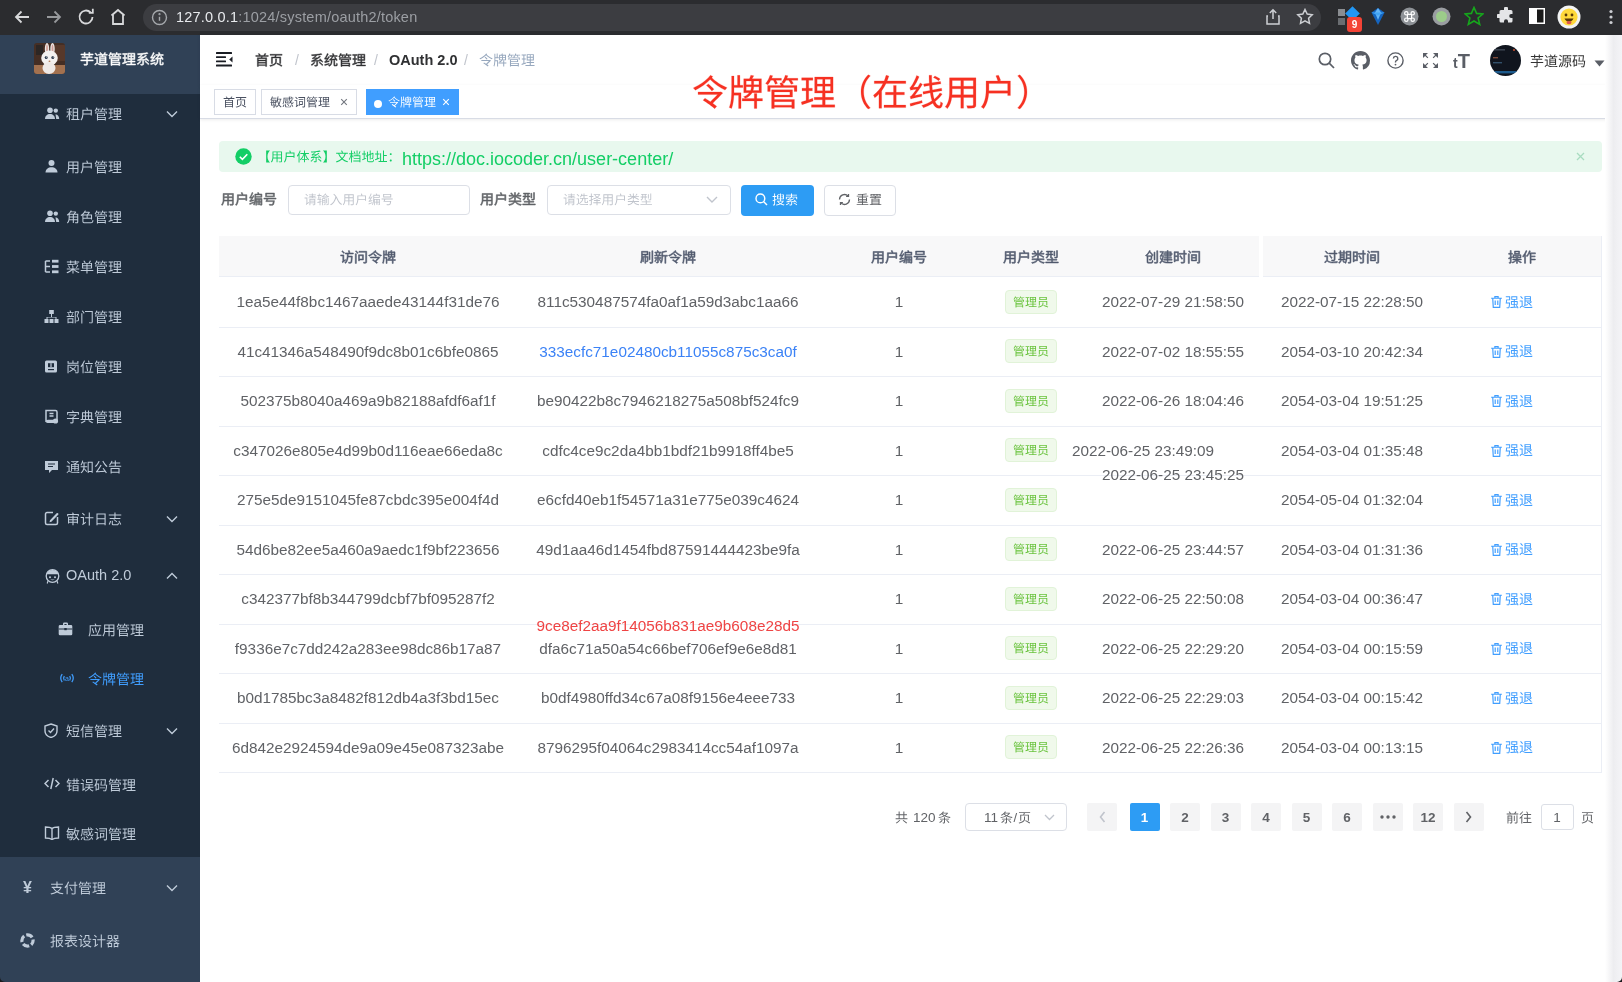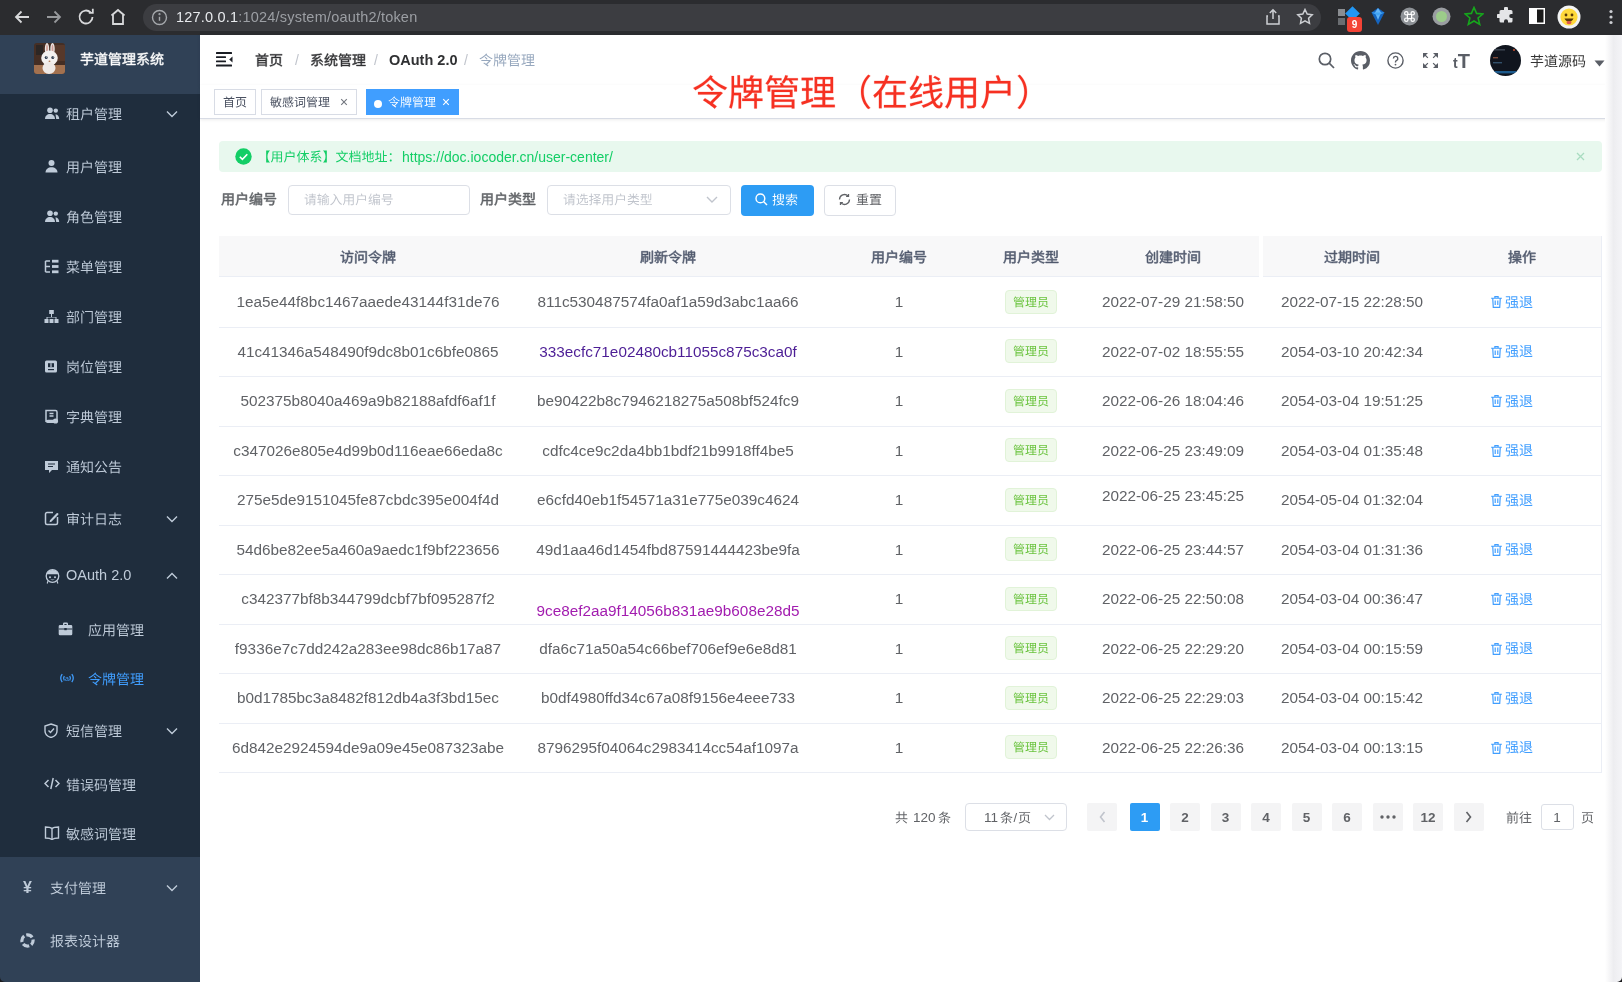--- a/index.html
+++ b/index.html
@@ -436,21 +436,21 @@
       <use href="#g6237" x="1500"></use>
       <use href="#g4f53" x="2500"></use>
       <use href="#g7cfb" x="3500"></use>
       <use href="#g3011" x="4500"></use>
       <use href="#g6587" x="5500"></use>
       <use href="#g6863" x="6500"></use>
       <use href="#g5730" x="7500"></use>
       <use href="#g5740" x="8500"></use>
       <use href="#gff1a" x="9500"></use>
     </svg></div>
-<div class="txt" style="left:402px;top:149px;font-size:14px;color:#13ce66">https://doc.iocoder.cn/user-center/</div>
+<div class="txt" style="left:402px;top:149px;font-size:18px;color:#13ce66">https://doc.iocoder.cn/user-center/</div>
 <svg class="abs" style="left:1575px;top:151px" width="11" height="11" viewBox="0 0 11 11" stroke="#a8dcc0" stroke-width="1.3">
     <path d="M2 2l7 7M9 2l-7 7"></path>
   </svg>
 <div class="abs" style="left:221px;top:192px;height:14px;line-height:0"><svg width="56" height="14" viewBox="0 -877 4000 1000" fill="#606266" stroke="#606266" stroke-width="40">
       <use href="#g7528" x="0"></use>
       <use href="#g6237" x="1000"></use>
       <use href="#g7f16" x="2000"></use>
       <use href="#g53f7" x="3000"></use>
     </svg></div>
 <div class="abs" style="left:288px;top:184.5px;width:182px;height:30px;background:#fff;border:1px solid #dcdfe6;border-radius:4px"></div>
@@ -557,21 +557,21 @@
 <div class="txt" style="left:1352.0px;top:293.25px;transform:translateX(-50%);font-size:15.3px;color:#606266">2022-07-15 22:28:50</div>
 <svg class="abs" style="left:1490.0px;top:295.25px" width="13" height="14" viewBox="0 0 12 13" fill="none" stroke="#409eff" stroke-width="1.1">
     <path d="M1 3h10M4.5 3V1.5h3V3M2.5 3l.5 8.5h6L9.5 3M4.8 5.2v4.2M7.2 5.2v4.2"></path>
   </svg>
 <div class="abs" style="left:1505.0px;top:294.75px;height:14px;line-height:0"><svg width="28" height="14" viewBox="0 -877 2000 1000" fill="#409eff">
       <use href="#g5f3a" x="0"></use>
       <use href="#g9000" x="1000"></use>
     </svg></div>
 <div class="abs" style="left:219px;top:376px;width:1383px;height:1px;background:#ebeef5"></div>
 <div class="txt" style="left:368.0px;top:342.75px;transform:translateX(-50%);font-size:15.3px;color:#606266">41c41346a548490f9dc8b01c6bfe0865</div>
-<div class="txt" style="left:668.0px;top:342.75px;transform:translateX(-50%);font-size:15.3px;color:#4c1d95">333ecfc71e02480cb11055c875c3ca0f</div>
+<div class="txt" style="left:668.0px;top:342.75px;transform:translateX(-50%);font-size:15.3px;color:#3b82f6">333ecfc71e02480cb11055c875c3ca0f</div>
 <div class="txt" style="left:899.0px;top:342.75px;transform:translateX(-50%);font-size:15.3px;color:#606266">1</div>
 <div class="abs" style="left:1005.0px;top:339.25px;width:52px;height:24px;background:#f0f9eb;border:1px solid #e1f3d8;border-radius:4px"></div>
 <div class="abs" style="left:1013.0px;top:345.25px;height:12px;line-height:0"><svg width="36" height="12" viewBox="0 -877 3000 1000" fill="#67c23a">
       <use href="#g7ba1" x="0"></use>
       <use href="#g7406" x="1000"></use>
       <use href="#g5458" x="2000"></use>
     </svg></div>
 <div class="txt" style="left:1173.0px;top:342.75px;transform:translateX(-50%);font-size:15.3px;color:#606266">2022-07-02 18:55:55</div>
 <div class="txt" style="left:1352.0px;top:342.75px;transform:translateX(-50%);font-size:15.3px;color:#606266">2054-03-10 20:42:34</div>
 <svg class="abs" style="left:1490.0px;top:344.75px" width="13" height="14" viewBox="0 0 12 13" fill="none" stroke="#409eff" stroke-width="1.1">
@@ -603,40 +603,40 @@
 <div class="abs" style="left:219px;top:475px;width:1383px;height:1px;background:#ebeef5"></div>
 <div class="txt" style="left:368.0px;top:441.75px;transform:translateX(-50%);font-size:15.3px;color:#606266">c347026e805e4d99b0d116eae66eda8c</div>
 <div class="txt" style="left:668.0px;top:441.75px;transform:translateX(-50%);font-size:15.3px;color:#606266">cdfc4ce9c2da4bb1bdf21b9918ff4be5</div>
 <div class="txt" style="left:899.0px;top:441.75px;transform:translateX(-50%);font-size:15.3px;color:#606266">1</div>
 <div class="abs" style="left:1005.0px;top:438.25px;width:52px;height:24px;background:#f0f9eb;border:1px solid #e1f3d8;border-radius:4px"></div>
 <div class="abs" style="left:1013.0px;top:444.25px;height:12px;line-height:0"><svg width="36" height="12" viewBox="0 -877 3000 1000" fill="#67c23a">
       <use href="#g7ba1" x="0"></use>
       <use href="#g7406" x="1000"></use>
       <use href="#g5458" x="2000"></use>
     </svg></div>
-<div class="txt" style="left:1173.0px;top:441.75px;transform:translateX(-50%);font-size:15.3px;color:#606266">2022-06-25 23:49:09</div>
+<div class="txt" style="left:1143px;top:441.75px;transform:translateX(-50%);font-size:15.3px;color:#606266">2022-06-25 23:49:09</div>
 <div class="txt" style="left:1352.0px;top:441.75px;transform:translateX(-50%);font-size:15.3px;color:#606266">2054-03-04 01:35:48</div>
 <svg class="abs" style="left:1490.0px;top:443.75px" width="13" height="14" viewBox="0 0 12 13" fill="none" stroke="#409eff" stroke-width="1.1">
     <path d="M1 3h10M4.5 3V1.5h3V3M2.5 3l.5 8.5h6L9.5 3M4.8 5.2v4.2M7.2 5.2v4.2"></path>
   </svg>
 <div class="abs" style="left:1505.0px;top:443.25px;height:14px;line-height:0"><svg width="28" height="14" viewBox="0 -877 2000 1000" fill="#409eff">
       <use href="#g5f3a" x="0"></use>
       <use href="#g9000" x="1000"></use>
     </svg></div>
 <div class="abs" style="left:219px;top:524.5px;width:1383px;height:1px;background:#ebeef5"></div>
 <div class="txt" style="left:368.0px;top:491.25px;transform:translateX(-50%);font-size:15.3px;color:#606266">275e5de9151045fe87cbdc395e004f4d</div>
 <div class="txt" style="left:668.0px;top:491.25px;transform:translateX(-50%);font-size:15.3px;color:#606266">e6cfd40eb1f54571a31e775e039c4624</div>
 <div class="txt" style="left:899.0px;top:491.25px;transform:translateX(-50%);font-size:15.3px;color:#606266">1</div>
 <div class="abs" style="left:1005.0px;top:487.75px;width:52px;height:24px;background:#f0f9eb;border:1px solid #e1f3d8;border-radius:4px"></div>
 <div class="abs" style="left:1013.0px;top:493.75px;height:12px;line-height:0"><svg width="36" height="12" viewBox="0 -877 3000 1000" fill="#67c23a">
       <use href="#g7ba1" x="0"></use>
       <use href="#g7406" x="1000"></use>
       <use href="#g5458" x="2000"></use>
     </svg></div>
-<div class="txt" style="left:1173.0px;top:487px;transform:translateX(-50%);font-size:15.3px;color:#606266">2022-06-25 23:45:25</div>
+<div class="txt" style="left:1173.0px;top:466px;transform:translateX(-50%);font-size:15.3px;color:#606266">2022-06-25 23:45:25</div>
 <div class="txt" style="left:1352.0px;top:491.25px;transform:translateX(-50%);font-size:15.3px;color:#606266">2054-05-04 01:32:04</div>
 <svg class="abs" style="left:1490.0px;top:493.25px" width="13" height="14" viewBox="0 0 12 13" fill="none" stroke="#409eff" stroke-width="1.1">
     <path d="M1 3h10M4.5 3V1.5h3V3M2.5 3l.5 8.5h6L9.5 3M4.8 5.2v4.2M7.2 5.2v4.2"></path>
   </svg>
 <div class="abs" style="left:1505.0px;top:492.75px;height:14px;line-height:0"><svg width="28" height="14" viewBox="0 -877 2000 1000" fill="#409eff">
       <use href="#g5f3a" x="0"></use>
       <use href="#g9000" x="1000"></use>
     </svg></div>
 <div class="abs" style="left:219px;top:574px;width:1383px;height:1px;background:#ebeef5"></div>
 <div class="txt" style="left:368.0px;top:540.75px;transform:translateX(-50%);font-size:15.3px;color:#606266">54d6be82ee5a460a9aedc1f9bf223656</div>
@@ -652,21 +652,21 @@
 <div class="txt" style="left:1352.0px;top:540.75px;transform:translateX(-50%);font-size:15.3px;color:#606266">2054-03-04 01:31:36</div>
 <svg class="abs" style="left:1490.0px;top:542.75px" width="13" height="14" viewBox="0 0 12 13" fill="none" stroke="#409eff" stroke-width="1.1">
     <path d="M1 3h10M4.5 3V1.5h3V3M2.5 3l.5 8.5h6L9.5 3M4.8 5.2v4.2M7.2 5.2v4.2"></path>
   </svg>
 <div class="abs" style="left:1505.0px;top:542.25px;height:14px;line-height:0"><svg width="28" height="14" viewBox="0 -877 2000 1000" fill="#409eff">
       <use href="#g5f3a" x="0"></use>
       <use href="#g9000" x="1000"></use>
     </svg></div>
 <div class="abs" style="left:219px;top:623.5px;width:1383px;height:1px;background:#ebeef5"></div>
 <div class="txt" style="left:368.0px;top:590.25px;transform:translateX(-50%);font-size:15.3px;color:#606266">c342377bf8b344799dcbf7bf095287f2</div>
-<div class="txt" style="left:668.0px;top:602px;transform:translateX(-50%);font-size:15.3px;color:#a21caf">9ce8ef2aa9f14056b831ae9b608e28d5</div>
+<div class="txt" style="left:668.0px;top:617px;transform:translateX(-50%);font-size:15.3px;color:#ef4444">9ce8ef2aa9f14056b831ae9b608e28d5</div>
 <div class="txt" style="left:899.0px;top:590.25px;transform:translateX(-50%);font-size:15.3px;color:#606266">1</div>
 <div class="abs" style="left:1005.0px;top:586.75px;width:52px;height:24px;background:#f0f9eb;border:1px solid #e1f3d8;border-radius:4px"></div>
 <div class="abs" style="left:1013.0px;top:592.75px;height:12px;line-height:0"><svg width="36" height="12" viewBox="0 -877 3000 1000" fill="#67c23a">
       <use href="#g7ba1" x="0"></use>
       <use href="#g7406" x="1000"></use>
       <use href="#g5458" x="2000"></use>
     </svg></div>
 <div class="txt" style="left:1173.0px;top:590.25px;transform:translateX(-50%);font-size:15.3px;color:#606266">2022-06-25 22:50:08</div>
 <div class="txt" style="left:1352.0px;top:590.25px;transform:translateX(-50%);font-size:15.3px;color:#606266">2054-03-04 00:36:47</div>
 <svg class="abs" style="left:1490.0px;top:592.25px" width="13" height="14" viewBox="0 0 12 13" fill="none" stroke="#409eff" stroke-width="1.1">

